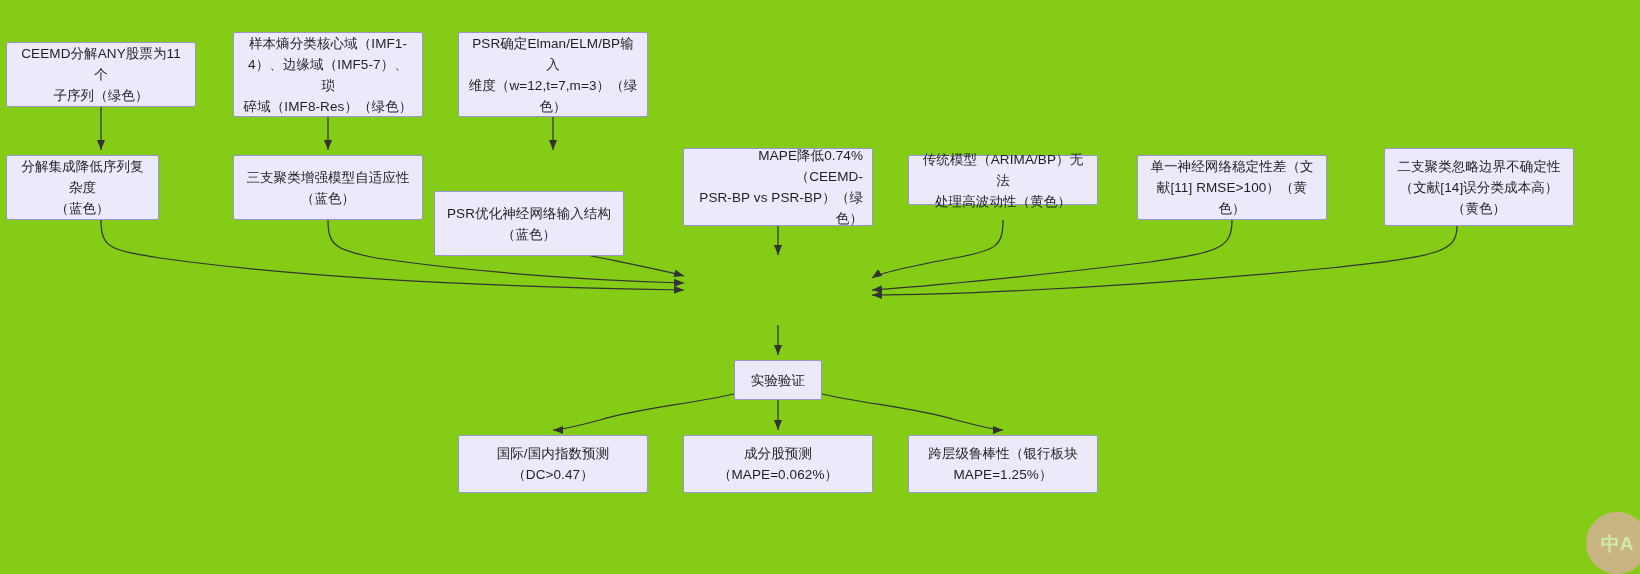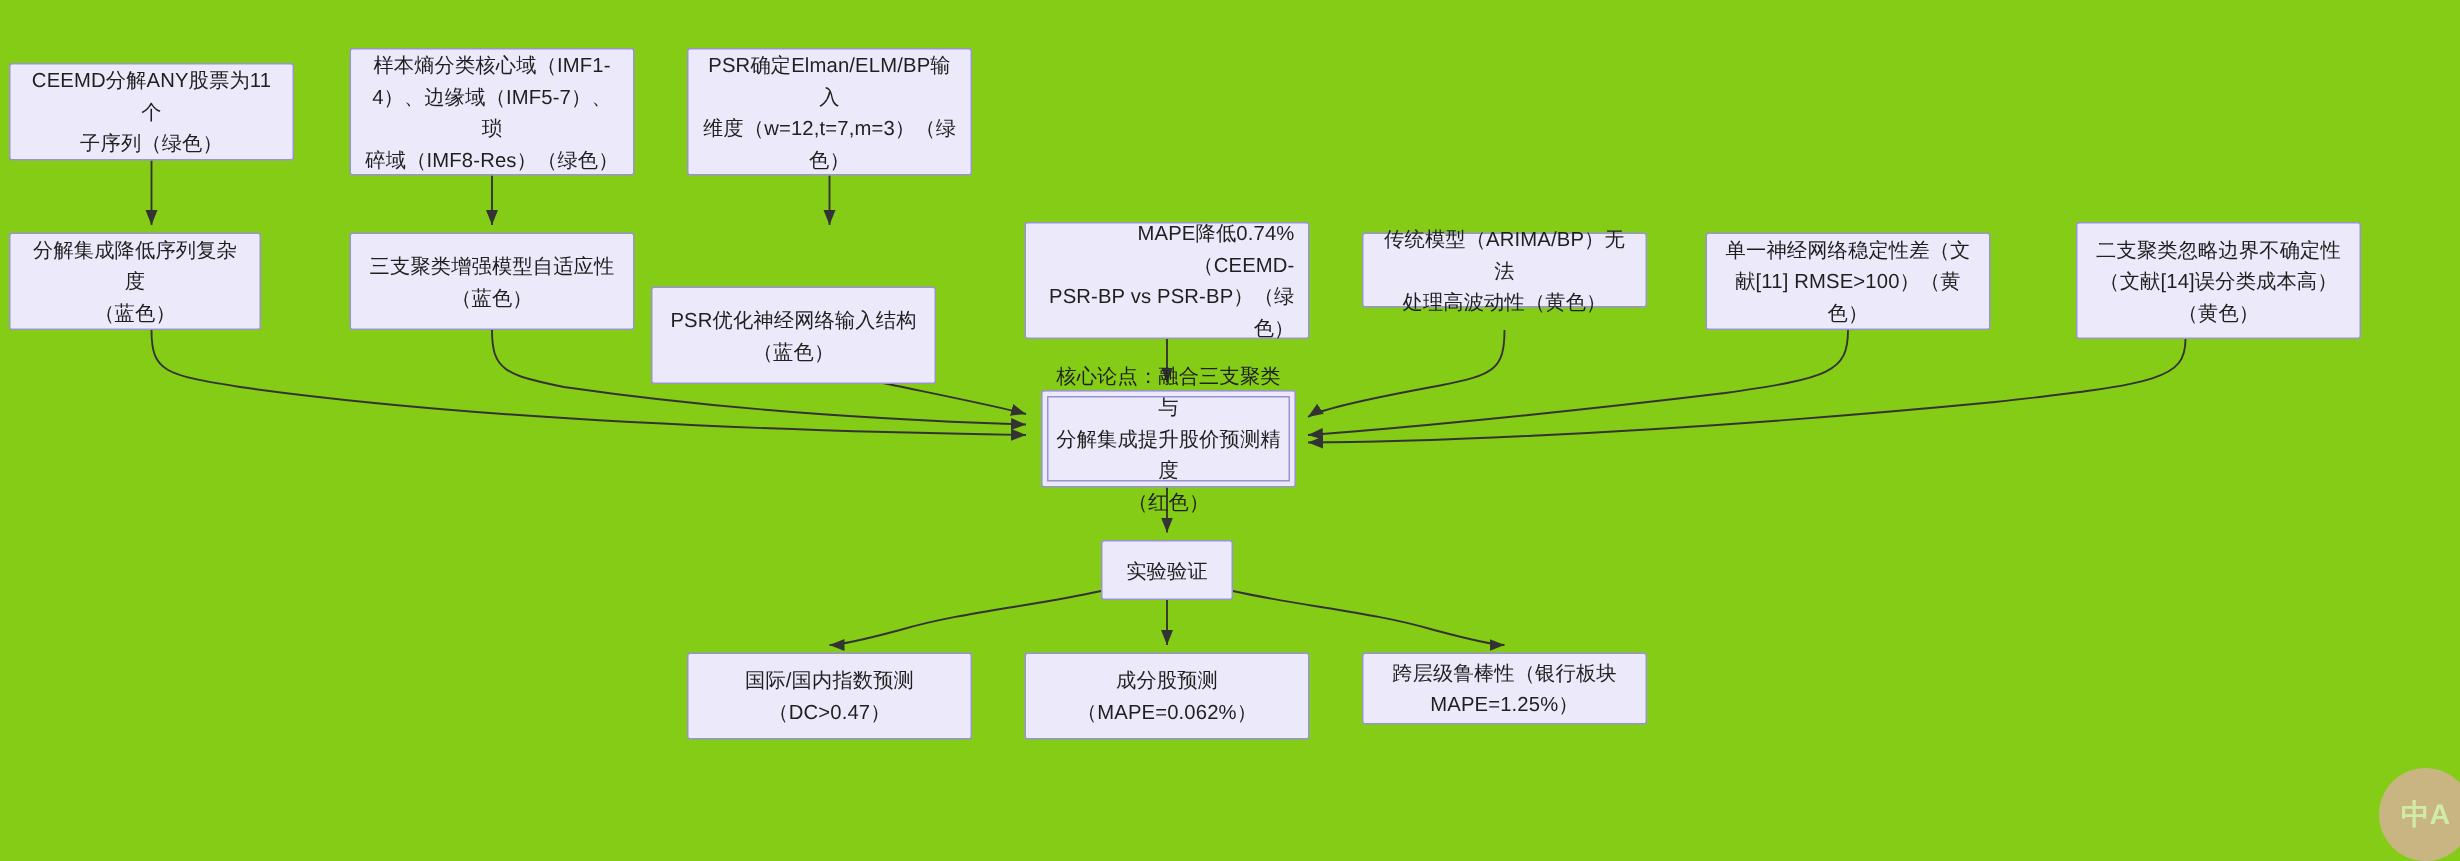--- a/index.html
+++ b/index.html
@@ -105,21 +105,21 @@
 子序列（绿色）</div>
 
   <div class="node" style="left:233px; top:32px; width:190px; height:85px;">样本熵分类核心域（IMF1-
 4）、边缘域（IMF5-7）、琐
 碎域（IMF8-Res）（绿色）</div>
 
   <div class="node" style="left:458px; top:32px; width:190px; height:85px;">PSR确定Elman/ELM/BP输入
 维度（w=12,t=7,m=3）（绿
 色）</div>
 
-  <div class="node" style="left:6px; top:155px; width:168px; height:65px;text-align:center;">分解集成降低序列复杂度
+  <div class="node" style="left:6px; top:155px; width:153px; height:65px;text-align:center;">分解集成降低序列复杂度
 （蓝色）</div>
 
   <div class="node" style="left:233px; top:155px; width:190px; height:65px;">三支聚类增强模型自适应性
 （蓝色）</div>
 
   <div class="node" style="left:434px; top:155px; width:190px; height:65px;margin-top:36px;">PSR优化神经网络输入结构
 （蓝色）</div>
 
   <div class="node" style="left:683px; top:148px; width:190px; height:78px;text-align:right;">MAPE降低0.74%（CEEMD-
 PSR-BP vs PSR-BP）（绿
@@ -128,29 +128,26 @@
   <div class="node" style="left:908px; top:155px; width:190px; height:50px;">传统模型（ARIMA/BP）无法
 处理高波动性（黄色）</div>
 
   <div class="node" style="left:1137px; top:155px; width:190px; height:65px;">单一神经网络稳定性差（文
 献[11] RMSE&gt;100）（黄色）</div>
 
   <div class="node" style="left:1362px; top:148px; width:190px; height:78px;margin-left:22px;">二支聚类忽略边界不确定性
 （文献[14]误分类成本高）
 （黄色）</div>
 
-  <div class="node core" style="left:694px; top:260px; width:170px; height:65px;">核心论点：融合三支聚类与
-分解集成提升股价预测精度
-（红色）</div>
 
   <div class="node" style="left:734px; top:360px; width:88px; height:40px;">实验验证</div>
 
   <div class="node" style="left:458px; top:435px; width:190px; height:58px;">国际/国内指数预测
 （DC&gt;0.47）</div>
 
   <div class="node" style="left:683px; top:435px; width:190px; height:58px;">成分股预测
 （MAPE=0.062%）</div>
 
-  <div class="node" style="left:908px; top:435px; width:190px; height:48px;">跨层级鲁棒性（银行板块
+  <div class="node" style="left:908px; top:435px; width:190px; height:58px;">跨层级鲁棒性（银行板块
 MAPE=1.25%）</div>
 
   <div class="watermark" style="left:1586px; top:512px;">中A</div>
 </div>
 
 </body></html>

